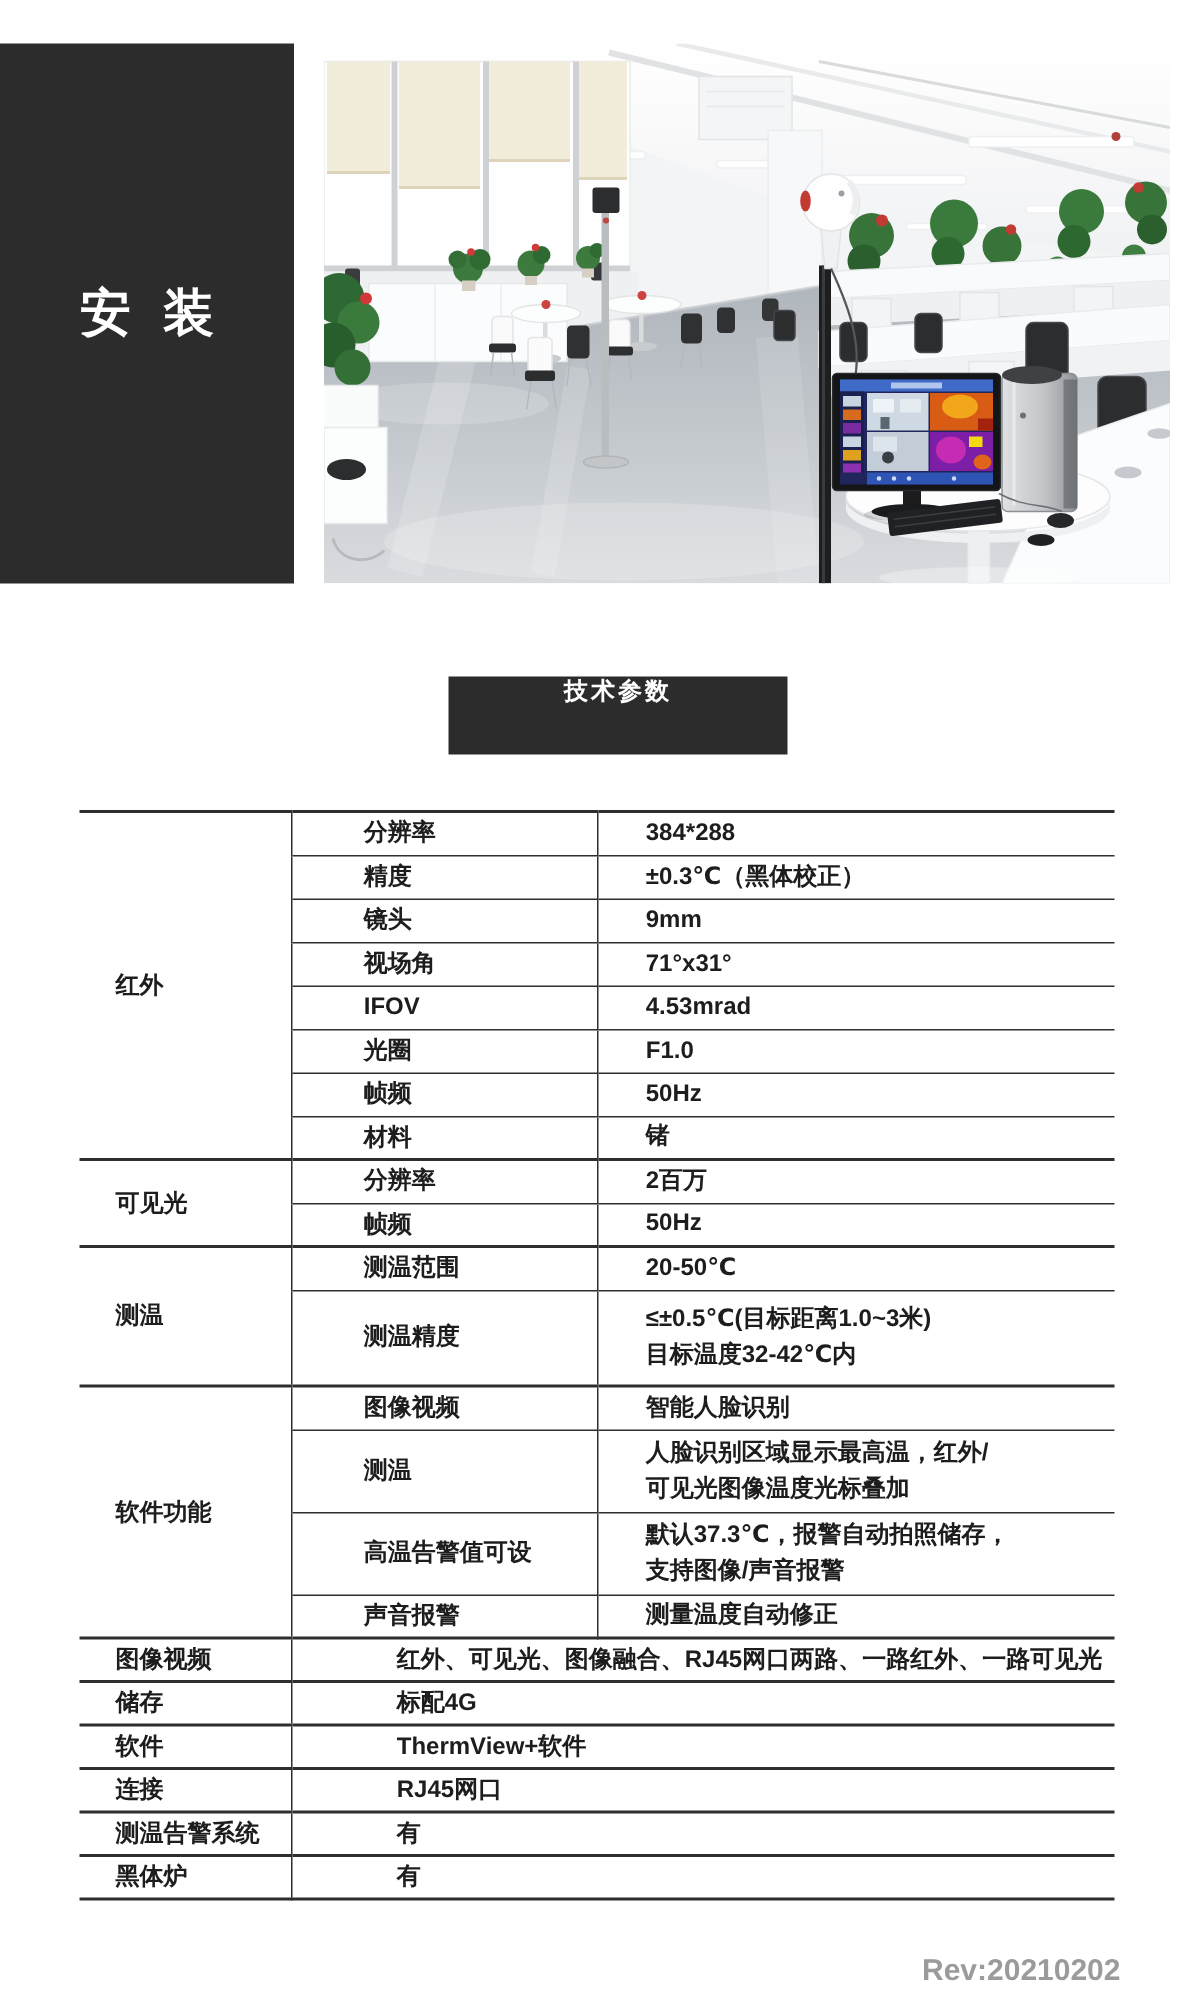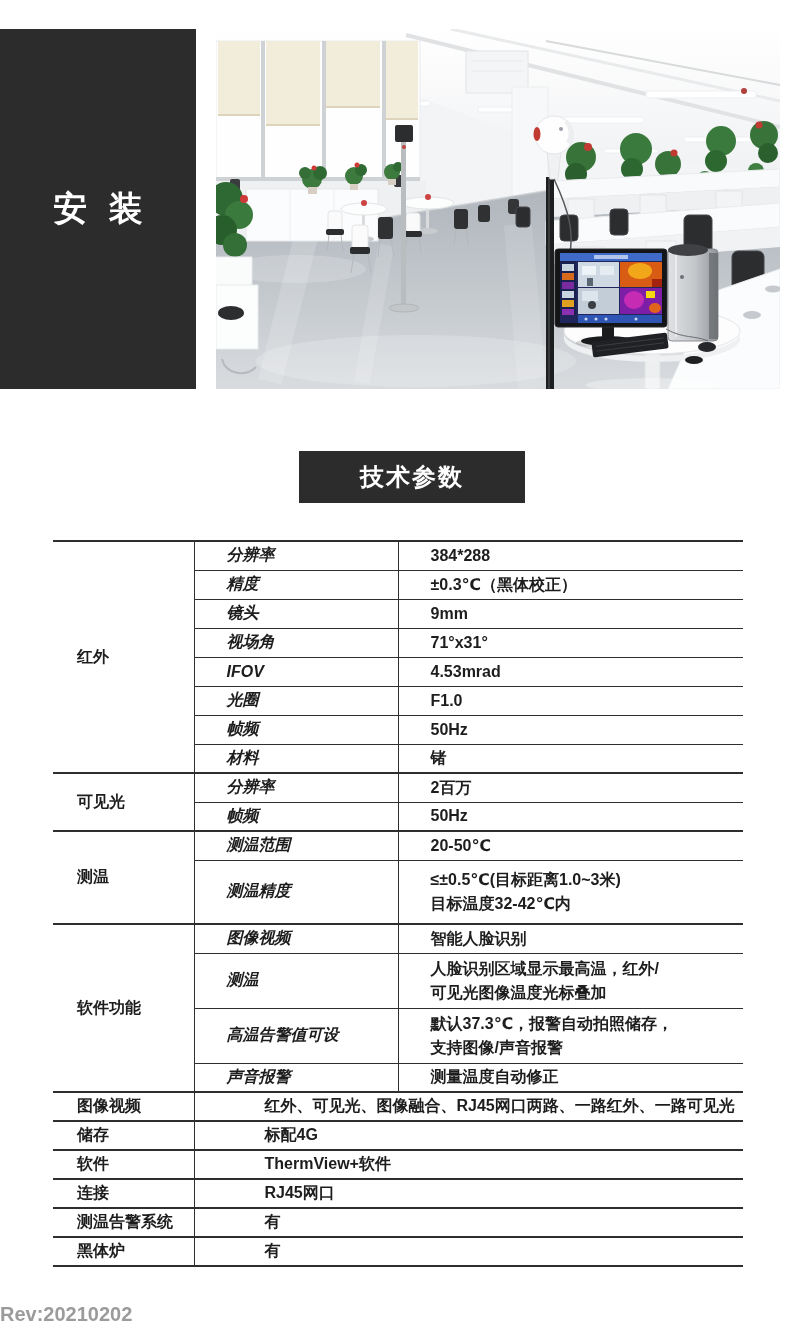--- a/index.html
+++ b/index.html
@@ -26,43 +26,43 @@
   .install-label{
     color:#ffffff;font-size:34px;font-weight:bold;
     letter-spacing:6px;padding-left:6px;white-space:pre;
   }
   .photo{position:absolute;left:216px;top:0;width:564px;height:360px;overflow:hidden;}
   .photo svg{display:block;}
   
   .banner{
     width:226px;height:52px;margin:62px 0 0 299px;
     background:var(--panel);color:#ffffff;
-    display:flex;align-items:center;justify-content:center;
-    font-size:24px;font-weight:bold;letter-spacing:2px;
+    display:flex;align-items:flex-start;justify-content:center;
+    font-size:16px;font-weight:bold;letter-spacing:2px;
   }
   
   .spec-wrap{margin:37px 0 0 53px;}
   table.specs{
     width:690px;border-collapse:collapse;table-layout:fixed;
     border-bottom:2px solid var(--line);
     font-size:16px;font-weight:bold;color:var(--ink);
   }
   table.specs td{vertical-align:middle;padding-top:0;padding-bottom:0;}
   td.cat{padding-left:24px;}
-  td.p{padding-left:32px;border-left:1.5px solid var(--line);font-style:italic;}
+  td.p{padding-left:48px;border-left:1.5px solid var(--line);}
   td.v{padding-left:32px;border-left:1.5px solid var(--line);white-space:pre-line;line-height:24px;}
   td.m{padding-left:70px;border-left:1.5px solid var(--line);white-space:pre-line;}
   tr.r{height:29px;}
   tr.r50{height:64px;}
   tr.r55{height:55px;}
   tr.sec td{border-top:2px solid var(--line);}
   tr.sub td.p, tr.sub td.v{border-top:1.5px solid var(--line);}
   
   .rev{
-    width:747px;margin-top:36px;
+    width:747px;margin-top:36px;text-align:right;
     font-size:20px;font-weight:bold;color:var(--rev);
   }
 </style>
 </head>
 <body>
 
 <div class="hero">
   <div class="install-panel">
     <span class="install-label">安 装</span>
   </div>

